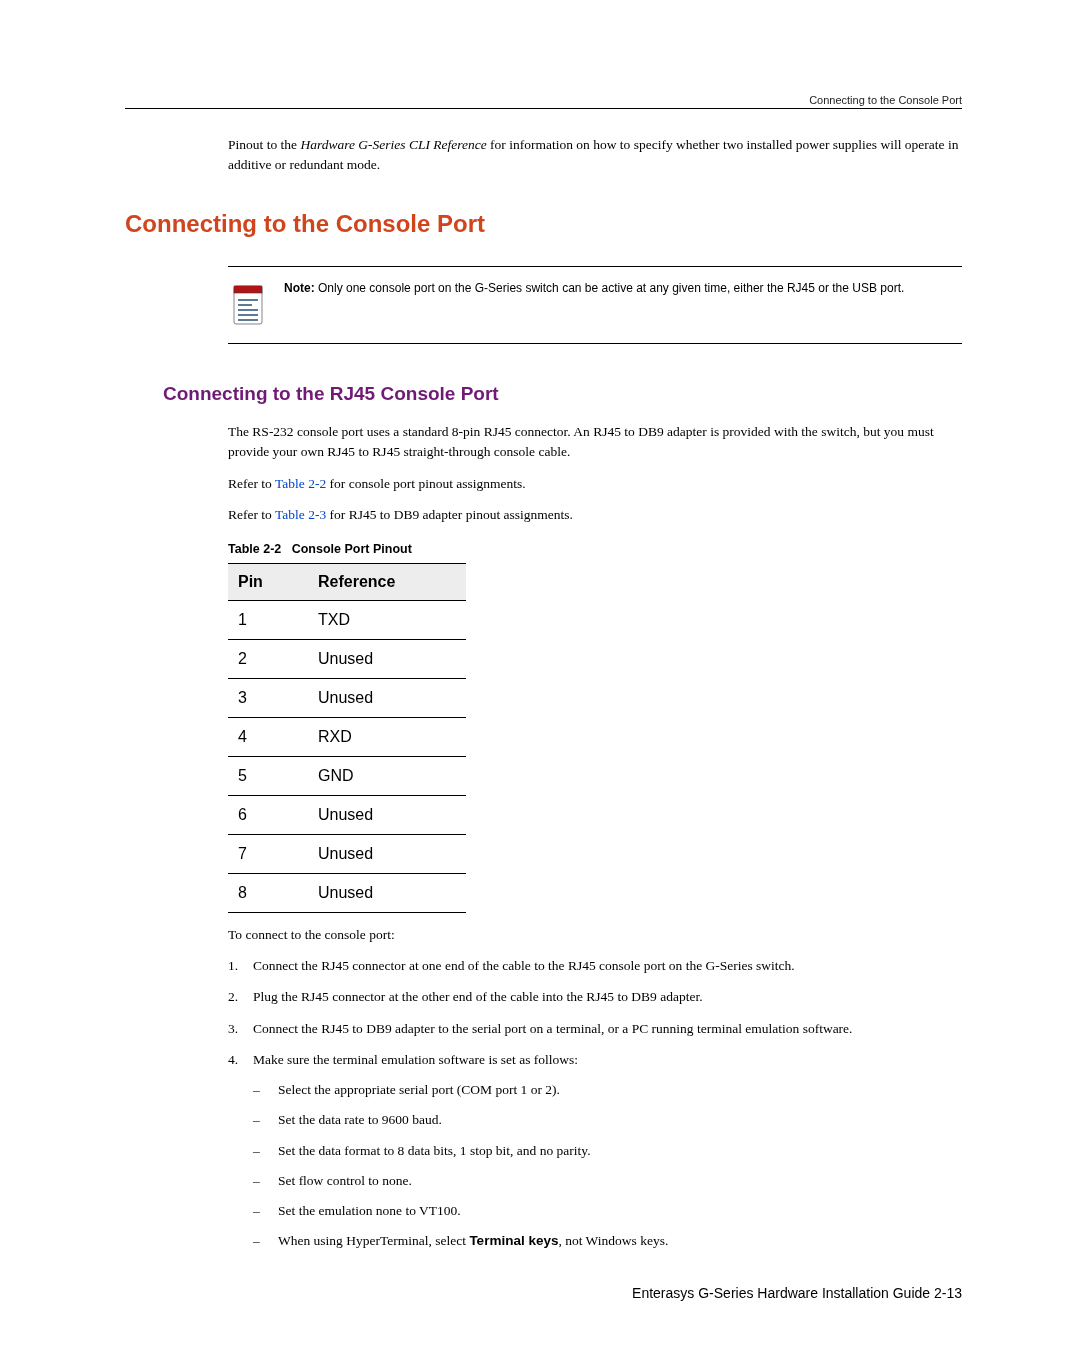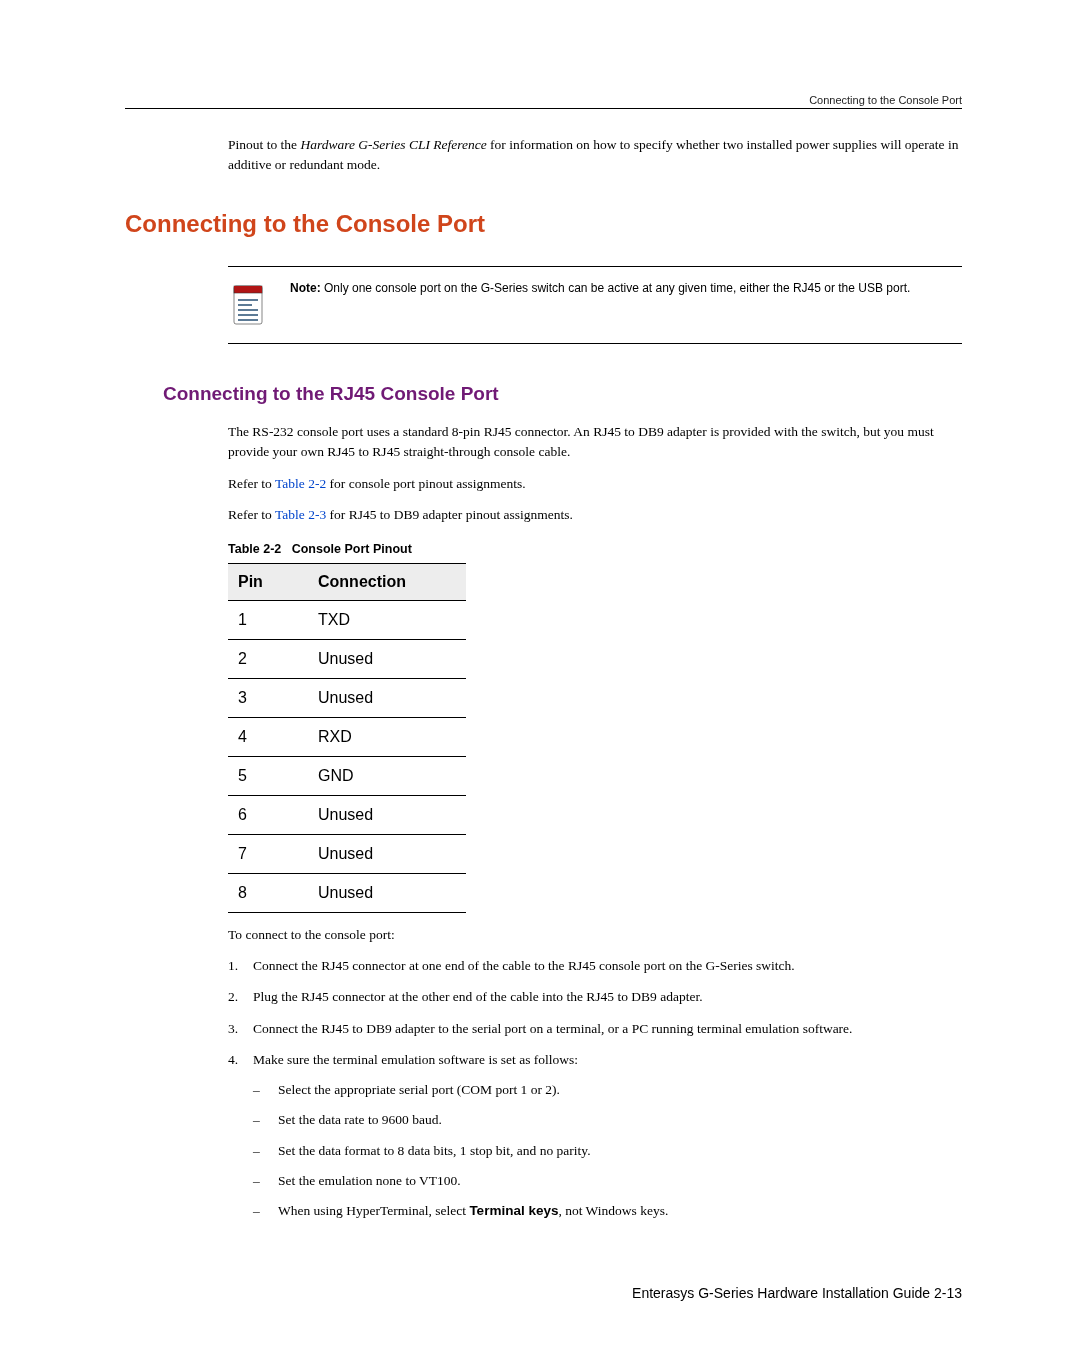--- a/index.html
+++ b/index.html
@@ -41,21 +41,21 @@
     font-family: Arial, Helvetica, sans-serif;
     font-size: 24px;
     font-weight: bold;
     color: #d0451b;
     margin-left: -103px;
     margin-bottom: 24px;
   }
   .note-box {
     display: flex;
     align-items: flex-start;
-    gap: 22px;
+    gap: 16px;
     border-top: 0.5px solid #000;
     border-bottom: 0.5px solid #000;
     padding: 13px 0;
     margin-bottom: 36px;
   }
   .note-icon {
     width: 40px;
     height: 50px;
     flex-shrink: 0;
     position: relative;
@@ -190,21 +190,21 @@
   </p>
 
   <div class="table-caption">
     <span>Table 2-2</span>&nbsp;&nbsp;&nbsp;<span>Console Port Pinout</span>
   </div>
 
   <table class="pinout">
     <thead>
       <tr>
         <th>Pin</th>
-        <th>Connection</th>
+        <th>Reference</th>
       </tr>
     </thead>
     <tbody>
       <tr>
           <td>1</td>
           <td>TXD</td>
         </tr>
       <tr>
           <td>2</td>
           <td>Unused</td>
@@ -241,20 +241,21 @@
   <ol class="steps">
     <li>Connect the RJ45 connector at one end of the cable to the RJ45 console port on the G-Series switch.</li>
     <li>Plug the RJ45 connector at the other end of the cable into the RJ45 to DB9 adapter.</li>
     <li>Connect the RJ45 to DB9 adapter to the serial port on a terminal, or a PC running terminal emulation software.</li>
     <li>
       <span>Make sure the terminal emulation software is set as follows:</span>
       <ul class="sub">
         <li>Select the appropriate serial port (COM port 1 or 2).</li>
         <li>Set the data rate to 9600 baud.</li>
         <li>Set the data format to 8 data bits, 1 stop bit, and no parity.</li>
+        <li>Set flow control to none.</li>
         <li>Set the emulation none to VT100.</li>
         <li>
           <span>When using HyperTerminal, select </span><b class="bold-sans">Terminal keys</b><span>, not Windows keys.</span>
         </li>
       </ul>
     </li>
   </ol>
 
 </div>
 

